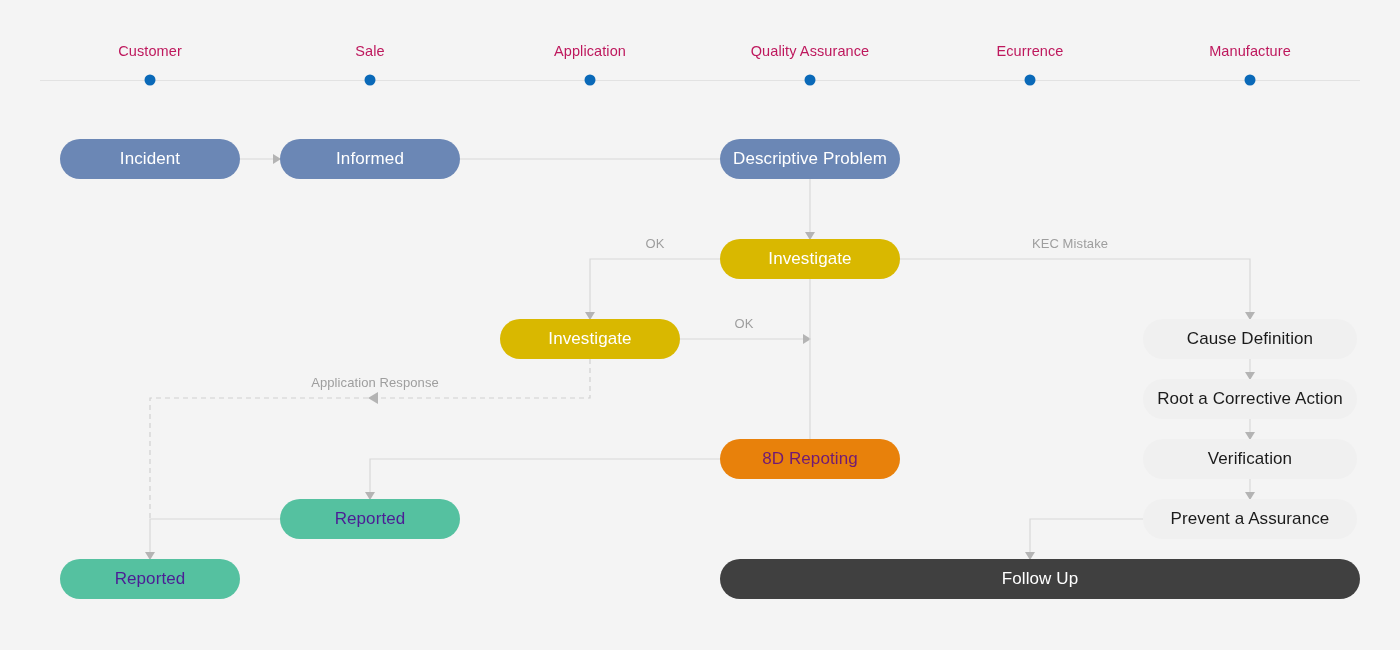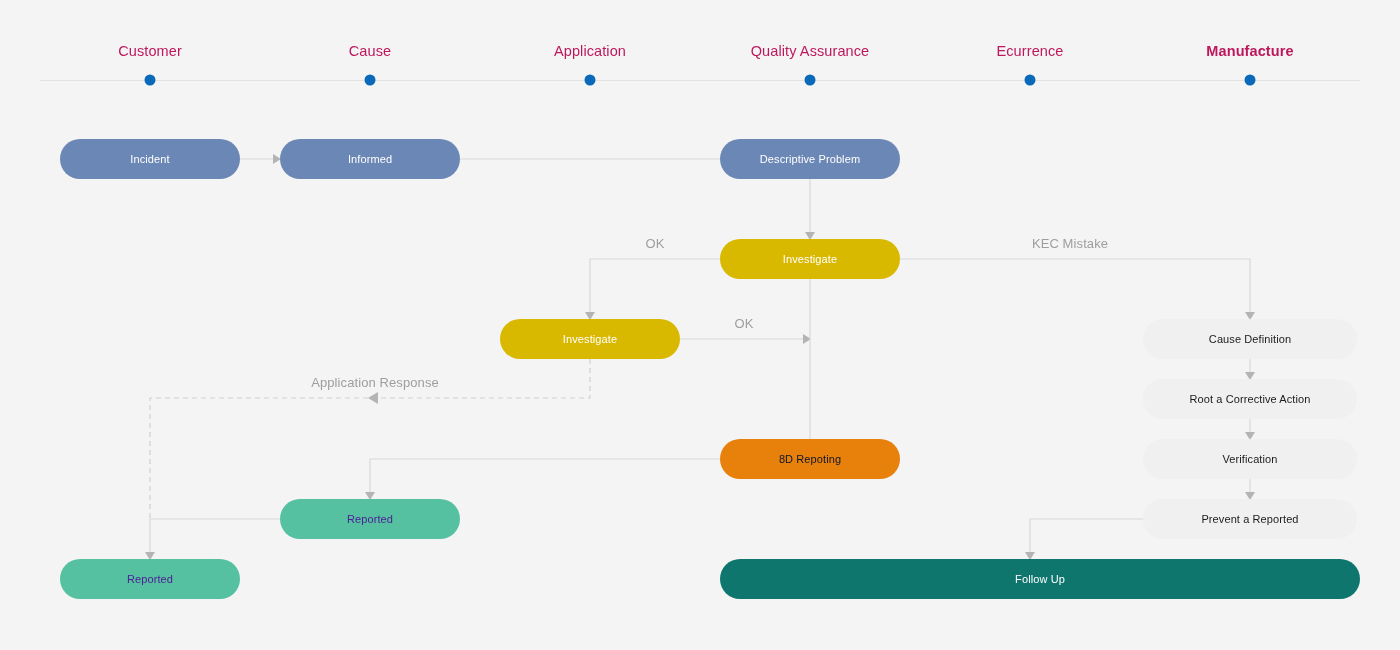--- a/index.html
+++ b/index.html
@@ -44,31 +44,31 @@
     background: #e2e2e2;
   }
 
   
   .node {
     position: absolute;
     display: flex;
     align-items: center;
     justify-content: center;
     border-radius: 22px;
-    font-size: 11px;
+    font-size: 17px;
     white-space: nowrap;
     text-align: center;
     padding: 17px 14px;
     letter-spacing: .1px;
   }
   .n-steel  { background: #6b87b5; color: #ffffff; }
   .n-yellow { background: #d9b800; color: #ffffff; }
-  .n-orange { background: #e8810b; color: #0f172a; }
+  .n-orange { background: #e8810b; color: #701a75; }
   .n-green  { background: #55c1a0; color: #4c1d95; }
-  .n-blue   { background: #0f766e; color: #ffffff; }
+  .n-blue   { background: #404040; color: #ffffff; }
   .n-ghost  { background: #f0f0f0; color: #1b1b1b; }
 
   
   .edge-label {
     position: absolute;
     transform: translateX(-50%);
     font-size: 13px;
     color: #9e9e9e;
     white-space: nowrap;
     letter-spacing: .1px;
@@ -123,44 +123,44 @@
       <path d="M590,359 L590,398 L150,398 L150,519"></path>
     </g>
     <g stroke="none" fill="#b4b4b4">
       <path d="M378,392 L378,404 L368,398 Z"></path>
     </g>
   </svg>
 
   <div class="lane-axis"></div>
 
   <div class="lane-label" style="left:150px; top:43px;">Customer</div>
-  <div class="lane-label" style="left:370px; top:43px;">Cause</div>
+  <div class="lane-label" style="left:370px; top:43px;">Sale</div>
   <div class="lane-label" style="left:590px; top:43px;text-align:right;">Application</div>
   <div class="lane-label" style="left:810px; top:43px;">Quality Assurance</div>
   <div class="lane-label" style="left:1030px;top:43px;">Ecurrence</div>
-  <div class="lane-label" style="left:1250px;top:43px;font-weight:bold;">Manufacture</div>
+  <div class="lane-label" style="left:1250px;top:43px;">Manufacture</div>
 
   <div class="lane-dot" style="left:150px; top:80px;"></div>
   <div class="lane-dot" style="left:370px; top:80px;"></div>
   <div class="lane-dot" style="left:590px; top:80px;"></div>
   <div class="lane-dot" style="left:810px; top:80px;"></div>
   <div class="lane-dot" style="left:1030px;top:80px;"></div>
   <div class="lane-dot" style="left:1250px;top:80px;"></div>
 
   <div class="node n-steel" style="left:60px;  top:139px; width:180px; height:40px;">Incident</div>
   <div class="node n-steel" style="left:280px; top:139px; width:180px; height:40px;">Informed</div>
   <div class="node n-steel" style="left:720px; top:139px; width:180px; height:40px;">Descriptive Problem</div>
 
   <div class="node n-yellow" style="left:720px; top:239px; width:180px; height:40px;">Investigate</div>
   <div class="node n-yellow" style="left:500px; top:319px; width:180px; height:40px;">Investigate</div>
 
   <div class="node n-ghost" style="left:1143px;top:319px; width:214px; height:40px;">Cause Definition</div>
   <div class="node n-ghost" style="left:1143px;top:379px; width:214px; height:40px;">Root a Corrective Action</div>
   <div class="node n-ghost" style="left:1143px;top:439px; width:214px; height:40px;">Verification</div>
-  <div class="node n-ghost" style="left:1143px;top:499px; width:214px; height:40px;">Prevent a Reported</div>
+  <div class="node n-ghost" style="left:1143px;top:499px; width:214px; height:40px;">Prevent a Assurance</div>
 
   <div class="node n-orange" style="left:720px; top:439px; width:180px; height:40px;">8D Repoting</div>
 
   <div class="node n-green" style="left:280px; top:499px; width:180px; height:40px;">Reported</div>
   <div class="node n-green" style="left:60px;  top:559px; width:180px; height:40px;">Reported</div>
 
   <div class="node n-blue" style="left:720px; top:559px; width:640px; height:40px;">Follow Up</div>
 
   <div class="edge-label" style="left:655px; top:236px;">OK</div>
   <div class="edge-label" style="left:1070px;top:236px;">KEC Mistake</div>

